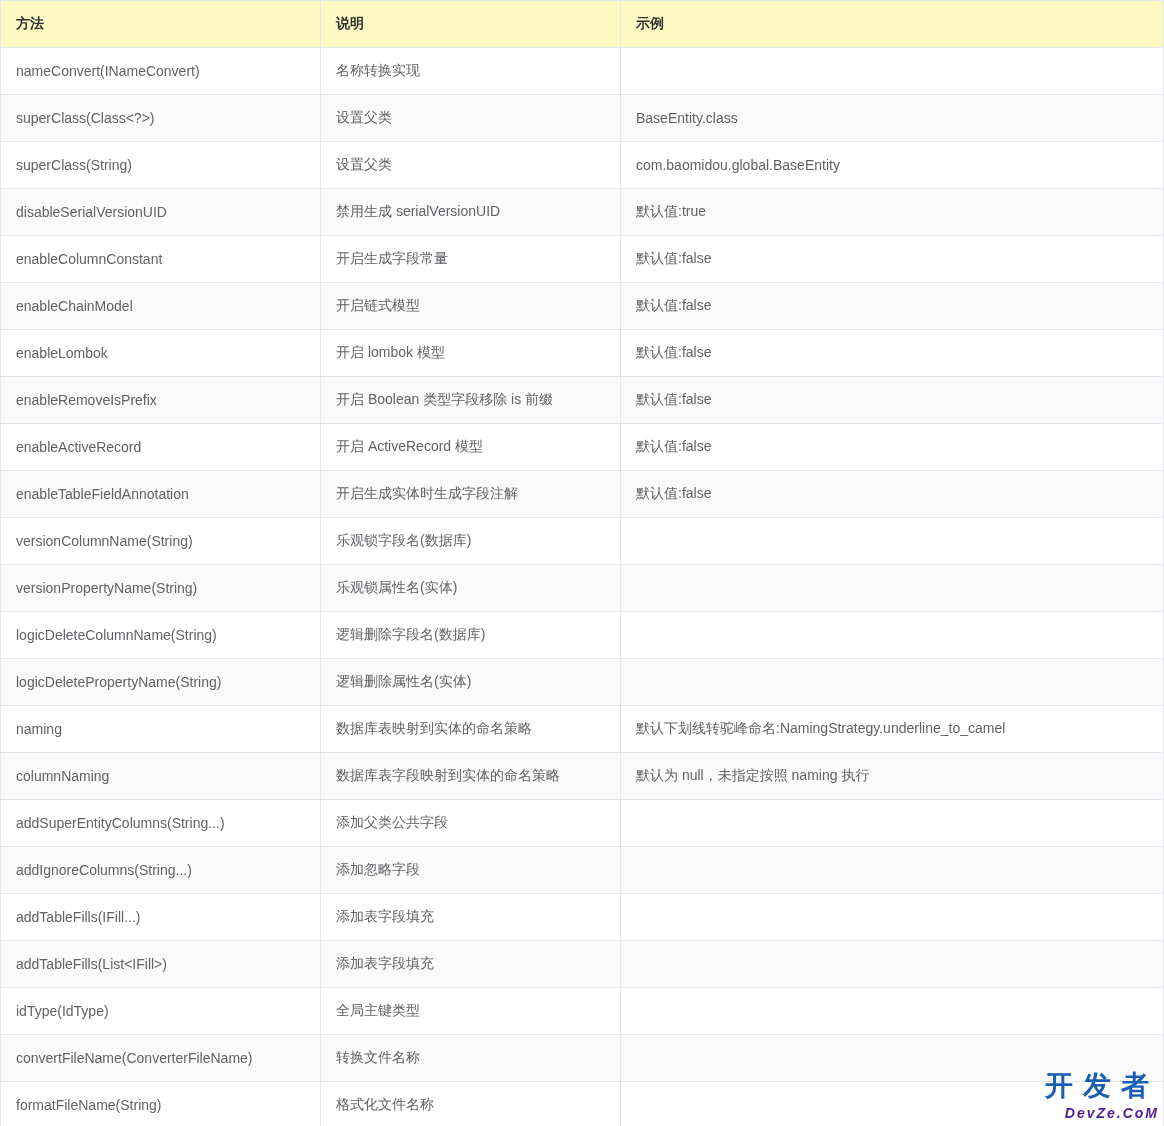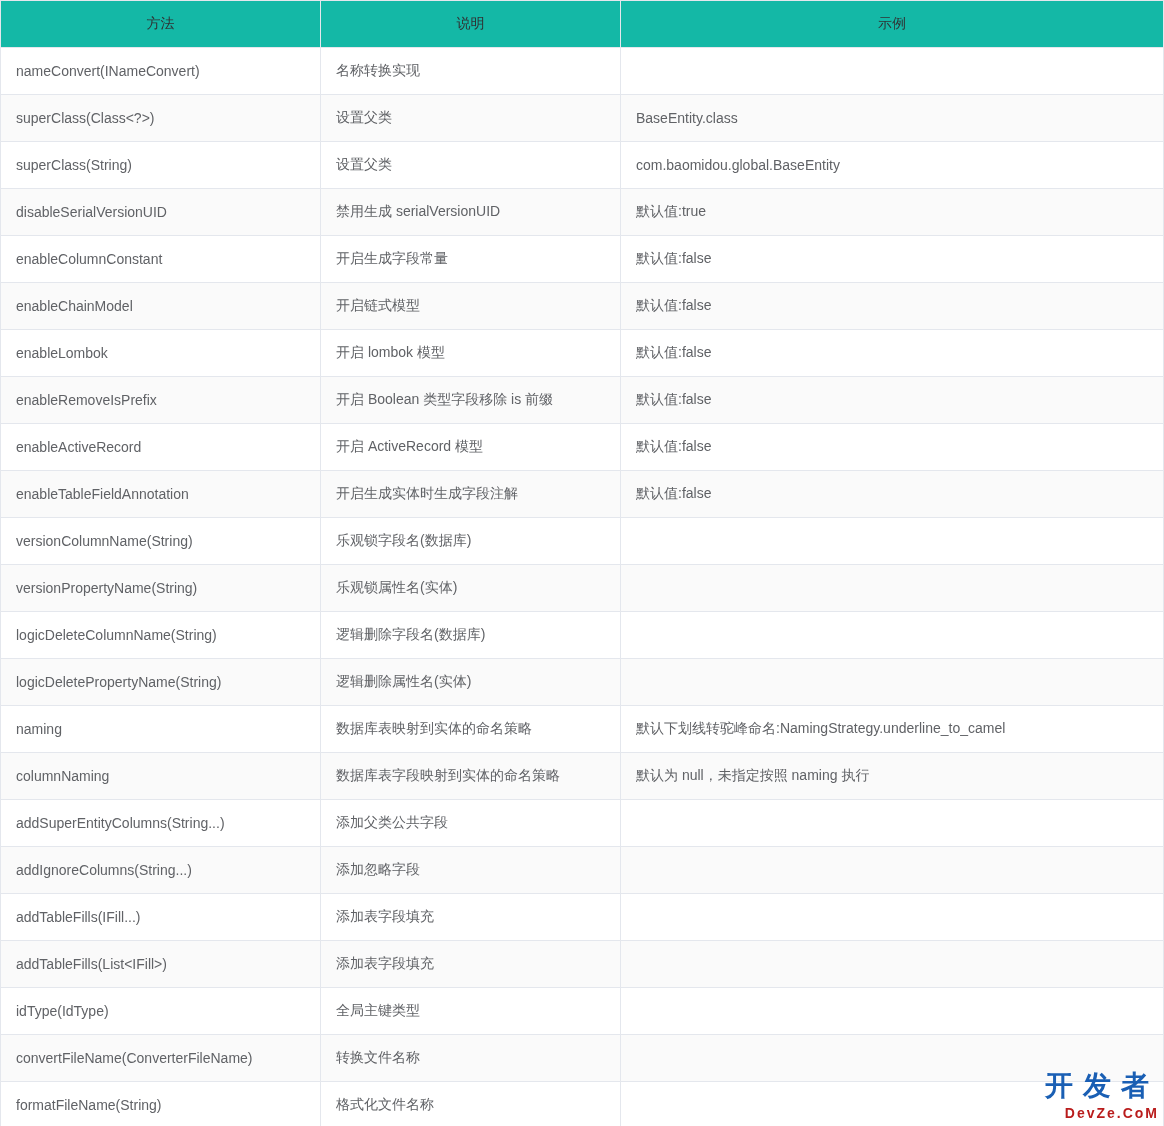--- a/index.html
+++ b/index.html
@@ -21,24 +21,23 @@
       border: 1px solid #e4e7ed;
     }
     th, td {
       text-align: left;
       padding: 14px 15px;
       border: 1px solid #e4e7ed;
       vertical-align: middle;
       color: #606266;
     }
     th {
-      background-color: #14b8a6;
-      font-weight: 400;
+      background-color: #fef9c3;
+      font-weight: 700;
       color: #303133;
-      text-align: center;
     }
     tbody tr:nth-child(even) {
       background-color: #fafafa;
     }
     tbody tr:nth-child(odd) {
       background-color: #ffffff;
     }
     .col-method {
       width: 320px;
     }
@@ -56,22 +55,23 @@
     .watermark .line1 {
       font-size: 28px;
       font-weight: bold;
       color: #1a5fb4;
       letter-spacing: 10px;
       text-shadow: 1px 1px 2px rgba(255,255,255,0.8);
     }
     .watermark .line2 {
       font-size: 14px;
       font-weight: bold;
-      color: #b91c1c;
+      color: #4c1d95;
       letter-spacing: 2px;
+      font-style: italic;
       text-align: right;
     }
   </style>
 </head>
 <body>
 
 <table>
   <thead>
     <tr>
       <th class="col-method">方法</th>

